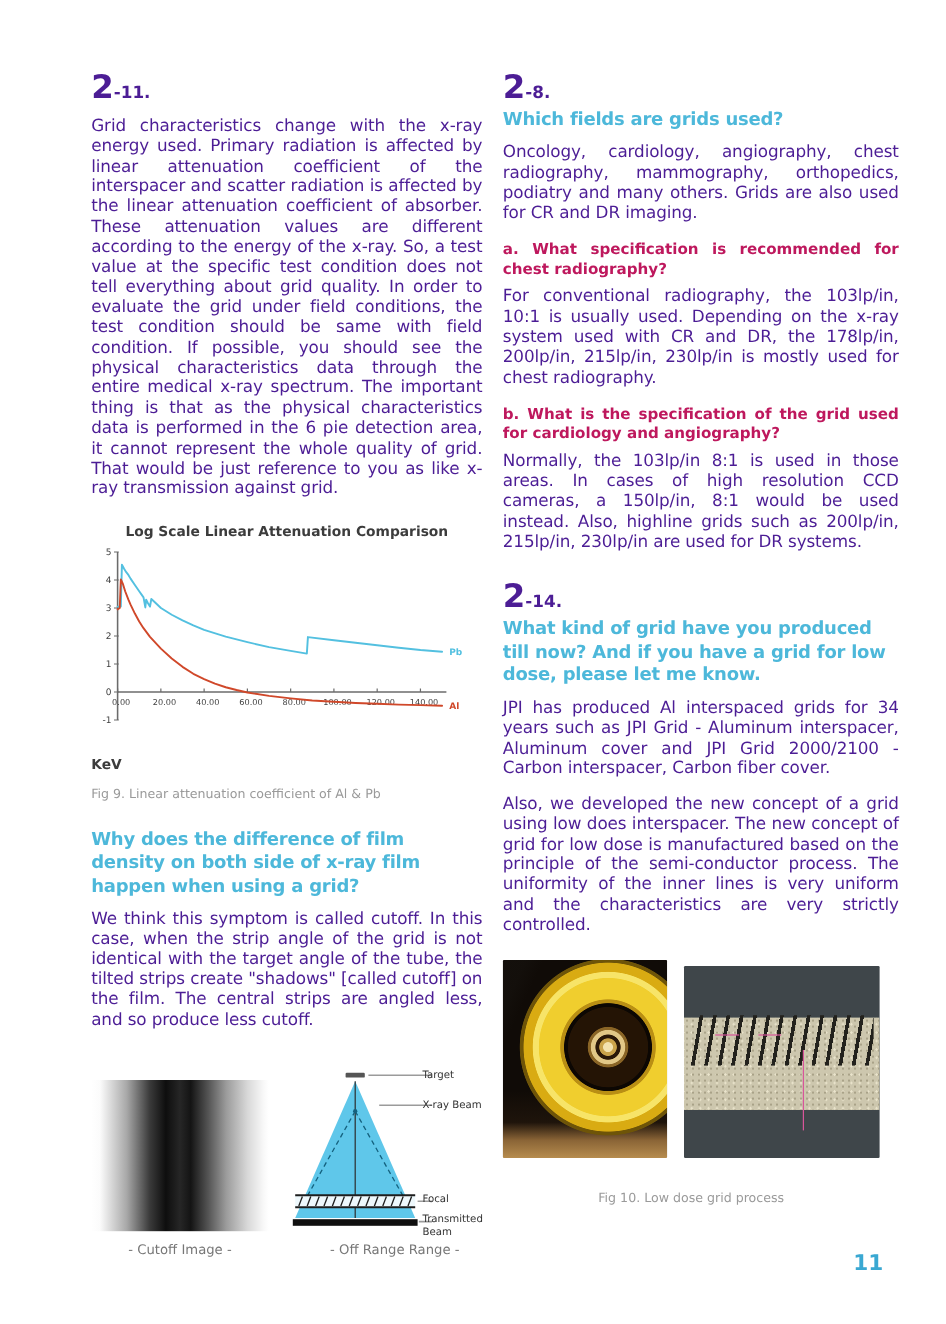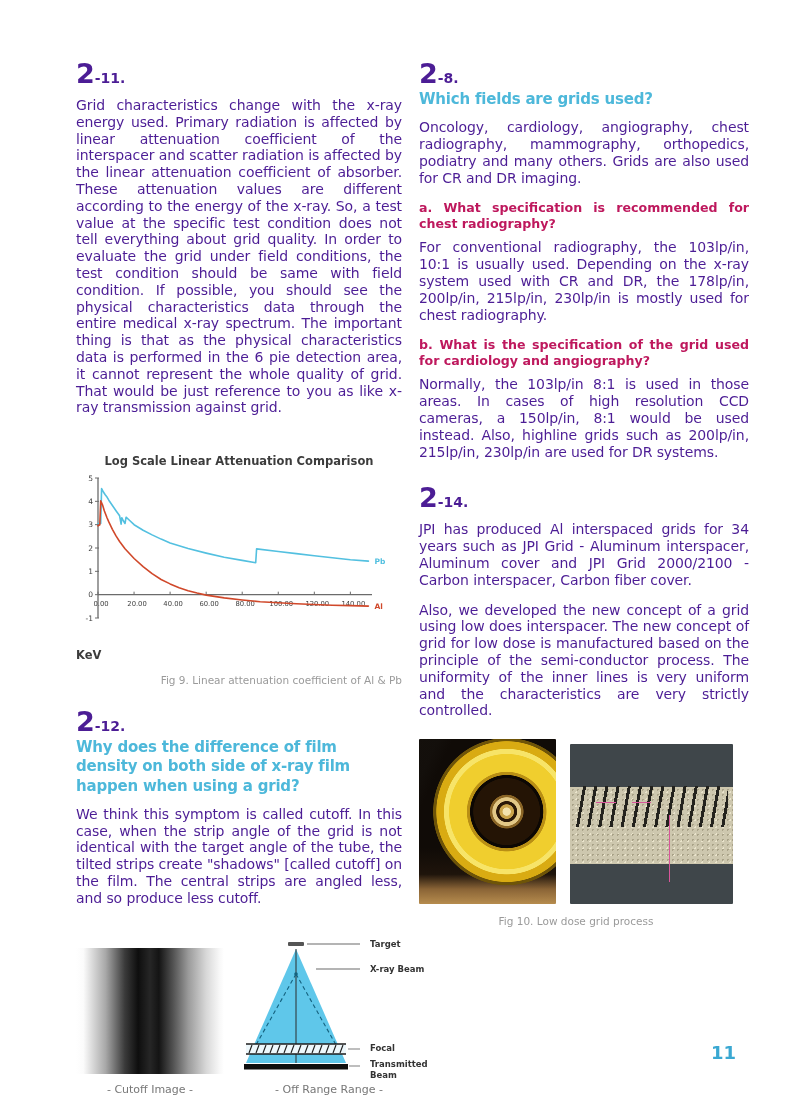--- a/index.html
+++ b/index.html
@@ -10,34 +10,34 @@
 
   .sec-head{margin:0 0 10px 0;}
   .sec-num{line-height:1;color:#4c1d95;}
   .sec-num .big{font-size:27px;font-weight:700;}
   .sec-num .small{font-size:14px;font-weight:700;}
   .sec-title{margin:3px 0 0 0;font-size:15px;font-weight:700;color:#4db8da;line-height:1.28;letter-spacing:-0.2px;}
 
   .body-text{font-size:14px;line-height:16.8px;color:#4c1d95;text-align:justify;margin:0 0 13px 0;letter-spacing:-0.1px;}
   .subhead{font-size:12.6px;line-height:16px;font-weight:700;color:#be185d;text-align:justify;margin:14px 0 7px 0;}
 
-  .chart-block{margin-top:38px;}
+  .chart-block{margin-top:20px;}
   .chart-title{font-size:11.5px;font-weight:700;color:#3c3c3c;text-align:center;margin:0 0 4px 0;}
   .chart-xlabel{font-size:11.5px;font-weight:700;color:#3c3c3c;text-align:left;margin:2px 0 0 0;}
-  .chart-caption{font-size:10.5px;color:#9a9a9a;text-align:right;margin:12px 0 0 0;}
+  .chart-caption{font-size:10.5px;color:#9a9a9a;text-align:left;margin:12px 0 0 0;}
 
   .sec-gap{margin-top:22px;}
 
   .fig-row{display:flex;gap:12px;align-items:flex-end;margin-top:34px;}
   .figure{margin:0;}
   .figcap{font-size:11px;color:#777;text-align:center;margin-top:9px;}
   .cutoff-img{width:148px;height:126px;
     background:linear-gradient(90deg,#ffffff 0%,#fbfbfb 5%,#a8a8a8 20%,#3a3a3a 33%,#0e0e0e 42%,#262626 50%,#141414 56%,#555555 66%,#9b9b9b 76%,#d8d8d8 88%,#f8f8f8 97%,#ffffff 100%);}
   .diagram-wrap{position:relative;width:186px;height:134px;}
-  .diag-label{position:absolute;left:134px;width:58px;font-size:8.5px;font-weight:700;color:#333;line-height:1.25;}
+  .diag-label{position:absolute;left:116px;width:58px;font-size:8.5px;font-weight:400;color:#333;line-height:1.25;}
   .dl-target{top:-1px;}
   .dl-xray{top:24px;}
   .dl-grid{top:103px;}
   .dl-trans{top:119px;}
 
   .photo-row{display:flex;gap:14px;align-items:flex-end;margin-top:20px;}
   .photo{border-radius:1px;}
   .photo-spool{width:137px;height:165px;
     background:
       linear-gradient(115deg,rgba(20,16,12,0.95) 0%,rgba(20,16,12,0.85) 9%,rgba(20,16,12,0) 16%),
@@ -46,21 +46,21 @@
       #100b07;}
   .photo-grid{position:relative;width:163px;height:160px;background:#3f464a;overflow:hidden;}
   .gm-band{position:absolute;left:0;right:0;top:27%;height:48%;
     background-image:radial-gradient(#a9a288 1px,rgba(0,0,0,0) 1px),radial-gradient(#eae4cc 1px,rgba(0,0,0,0) 1px);
     background-size:5px 5px,7px 7px;background-position:0 0,3px 2px;background-color:#cdc7ae;}
   .gm-bars{position:absolute;left:3%;right:3%;top:26%;height:26%;
     background:repeating-linear-gradient(100deg,rgba(0,0,0,0) 0 8px,#23221d 8px 11px);}
   .gm-pink-v{position:absolute;left:61%;top:44%;width:1px;height:42%;background:#d8559a;}
   .gm-pink-h1{position:absolute;left:16%;top:36%;width:12%;height:1px;background:#d8559a;}
   .gm-pink-h2{position:absolute;left:38%;top:36%;width:12%;height:1px;background:#d8559a;}
-  .photo-caption{font-size:10.5px;color:#9a9a9a;text-align:center;margin-top:11px;width:314px;}
+  .photo-caption{font-size:10.5px;color:#9a9a9a;text-align:center;margin-top:28px;width:314px;}
 
   .page-number{position:absolute;left:711px;top:1042px;font-size:18px;font-weight:700;color:#3aa8d2;}
 </style>
 </head>
 <body>
 
 <div class="col col-left">
 
   <div class="sec-head">
     <div class="sec-num"><span class="big">2</span><span class="small">-11.</span></div>
@@ -105,21 +105,20 @@
         <polyline points="22.0,51.5 24.7,51.5 25.6,16.5 27.4,20.0 29.2,22.8 31.0,25.1 32.8,28.2 36.4,33.5 40.0,38.7 43.6,43.8 45.1,52.2 45.8,45.7 47.2,48.5 49.0,51.5 50.1,45.2 52.6,47.5 58.1,52.7 67.1,58.3 76.1,62.9 85.1,67.1 94.1,70.9 112.1,76.5 130.2,81.1 148.2,85.3 166.2,88.4 179.7,90.7 180.6,76.9 202.3,79.5 220.3,81.6 238.3,83.7 256.3,85.8 274.4,87.7 292.4,89.1" fill="none" stroke="#53c0e0" stroke-width="1.6" stroke-linejoin="round" stroke-linecap="round"></polyline>
         <text x="298.39473684210526" y="91.86666666666666" font-size="7.5" font-weight="bold" fill="#53c0e0">Pb</text>
         <polyline points="22.0,53.8 23.8,52.7 24.7,28.9 26.5,32.8 28.3,38.7 31.0,45.7 32.8,49.9 36.4,57.3 40.0,63.9 43.6,69.5 49.0,76.7 58.1,86.5 67.1,94.7 76.1,101.7 85.1,107.5 94.1,111.9 103.1,115.7 112.1,118.7 121.1,121.0 130.2,123.1 148.2,125.9 166.2,128.0 184.2,129.7 202.3,130.8 220.3,131.8 238.3,132.5 256.3,133.2 274.4,133.6 292.4,134.1" fill="none" stroke="#d0482a" stroke-width="1.6" stroke-linejoin="round" stroke-linecap="round"></polyline>
         <text x="298.39473684210526" y="136.9" font-size="7.5" font-weight="bold" fill="#d0482a">Al</text>
       </svg>
     <div class="chart-xlabel">KeV</div>
     <div class="chart-caption">Fig 9. Linear attenuation coefficient of Al &amp; Pb</div>
   </div>
 
   <div class="sec-head sec-gap">
-    <div class="sec-num"><span class="big">2</span><span class="small">-12.</span></div>
     <h2 class="sec-title">Why does the difference of film density on both side of x-ray film happen when using a grid?</h2>
   </div>
   <p class="body-text">We think this symptom is called cutoff. In this case, when the strip angle of the grid is not identical with the target angle of the tube, the tilted strips create "shadows" [called cutoff] on the film. The central strips are angled less, and so produce less cutoff.</p>
 
   <div class="fig-row">
     <figure class="figure">
       <div class="cutoff-img"></div>
       <figcaption class="figcap">- Cutoff Image -</figcaption>
     </figure>
     <figure class="figure">
@@ -178,20 +177,21 @@
   <p class="body-text">Oncology, cardiology, angiography, chest radiography, mammography, orthopedics, podiatry and many others. Grids are also used for CR and DR imaging.</p>
 
   <p class="subhead">a. What specification is recommended for chest radiography?</p>
   <p class="body-text">For conventional radiography, the 103lp/in, 10:1 is usually used. Depending on the x-ray system used with CR and DR, the 178lp/in, 200lp/in, 215lp/in, 230lp/in is mostly used for chest radiography.</p>
 
   <p class="subhead">b. What is the specification of the grid used for cardiology and angiography?</p>
   <p class="body-text">Normally, the 103lp/in 8:1 is used in those areas. In cases of high resolution CCD cameras, a 150lp/in, 8:1 would be used instead. Also, highline grids such as 200lp/in, 215lp/in, 230lp/in are used for DR systems.</p>
 
   <div class="sec-head" style="margin-top:24px;">
     <div class="sec-num"><span class="big">2</span><span class="small">-14.</span></div>
+    <h2 class="sec-title">What kind of grid have you produced till now? And if you have a grid for low dose, please let me know.</h2>
   </div>
   <p class="body-text">JPI has produced Al interspaced grids for 34 years such as JPI Grid - Aluminum interspacer, Aluminum cover and JPI Grid 2000/2100 - Carbon interspacer, Carbon fiber cover.</p>
   <p class="body-text">Also, we developed the new concept of a grid using low does interspacer. The new concept of grid for low dose is manufactured based on the principle of the semi-conductor process. The uniformity of the inner lines is very uniform and the characteristics are very strictly controlled.</p>
 
   <div class="photo-row">
     <div class="photo photo-spool"></div>
     <div class="photo photo-grid">
       <div class="gm-band"></div>
       <div class="gm-bars"></div>
       <div class="gm-pink-h1"></div>

